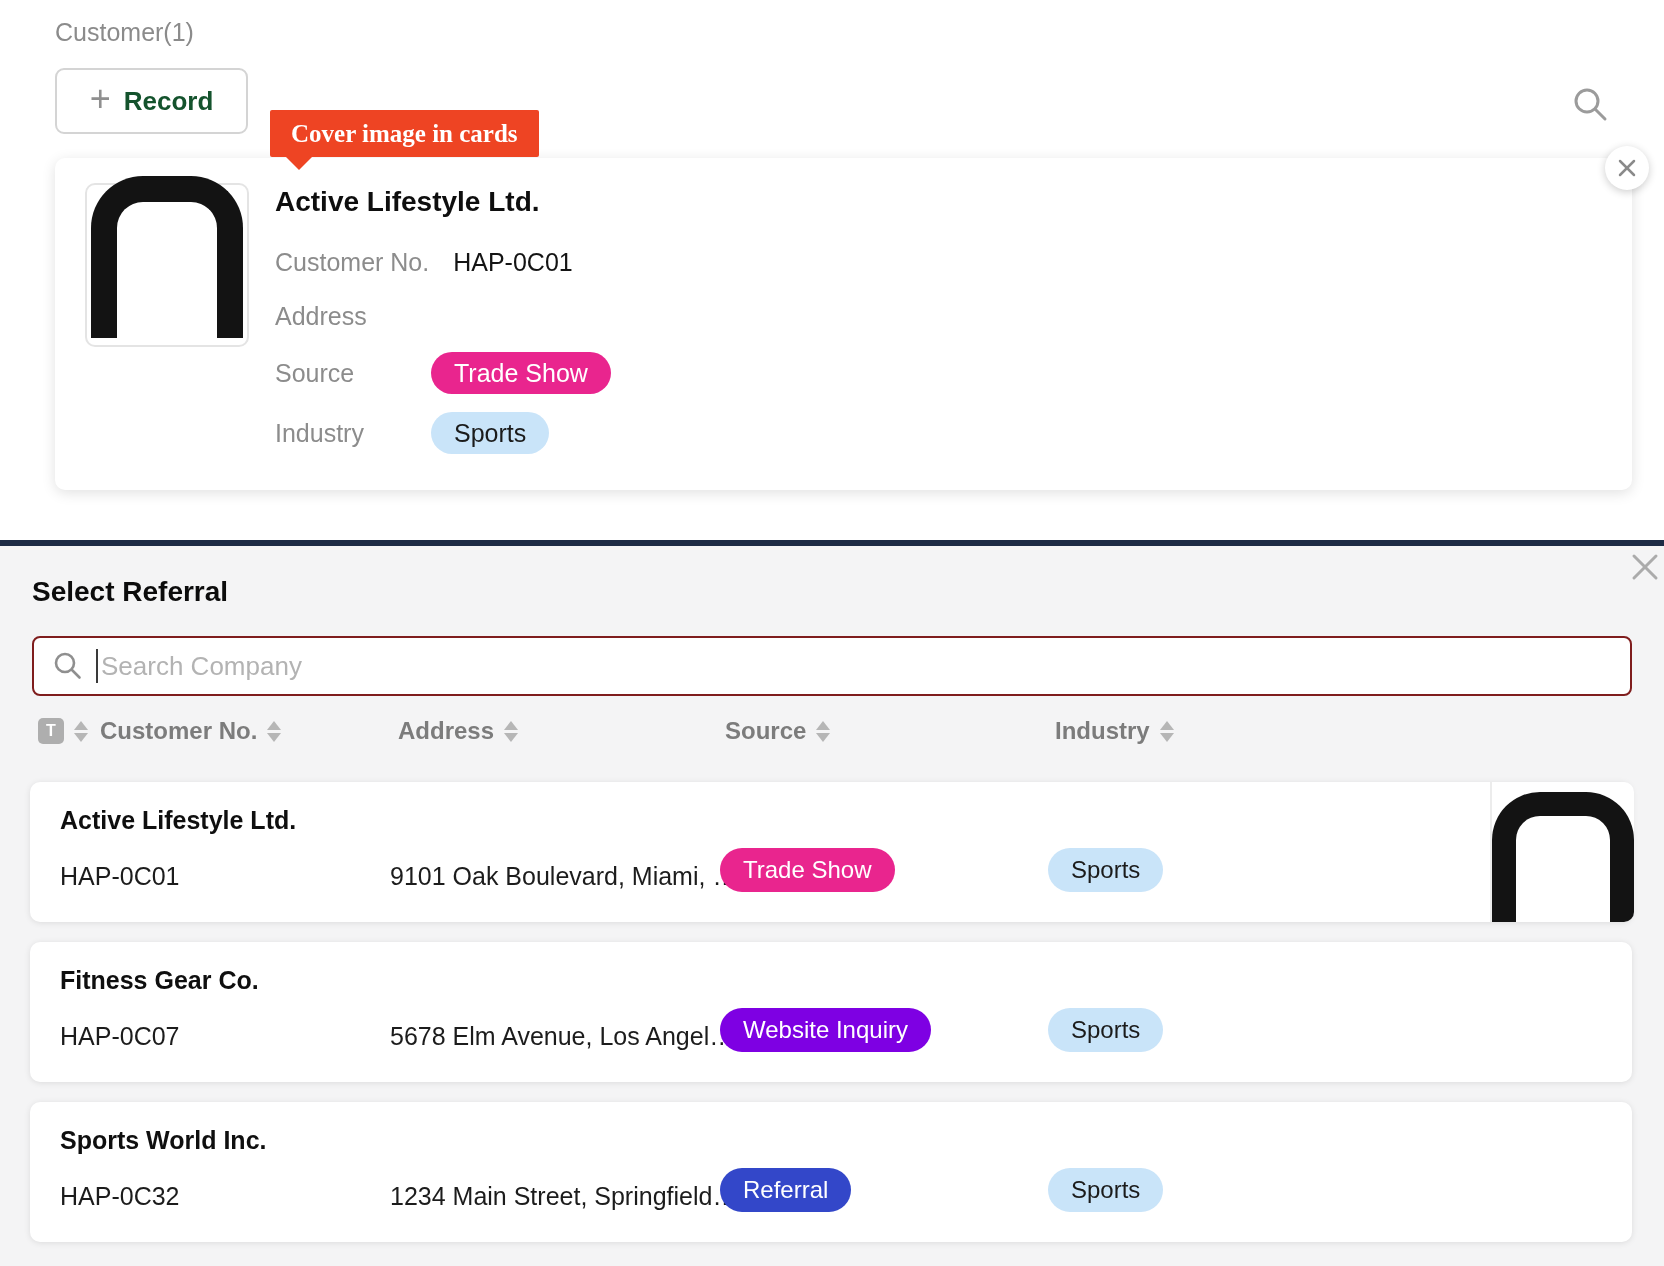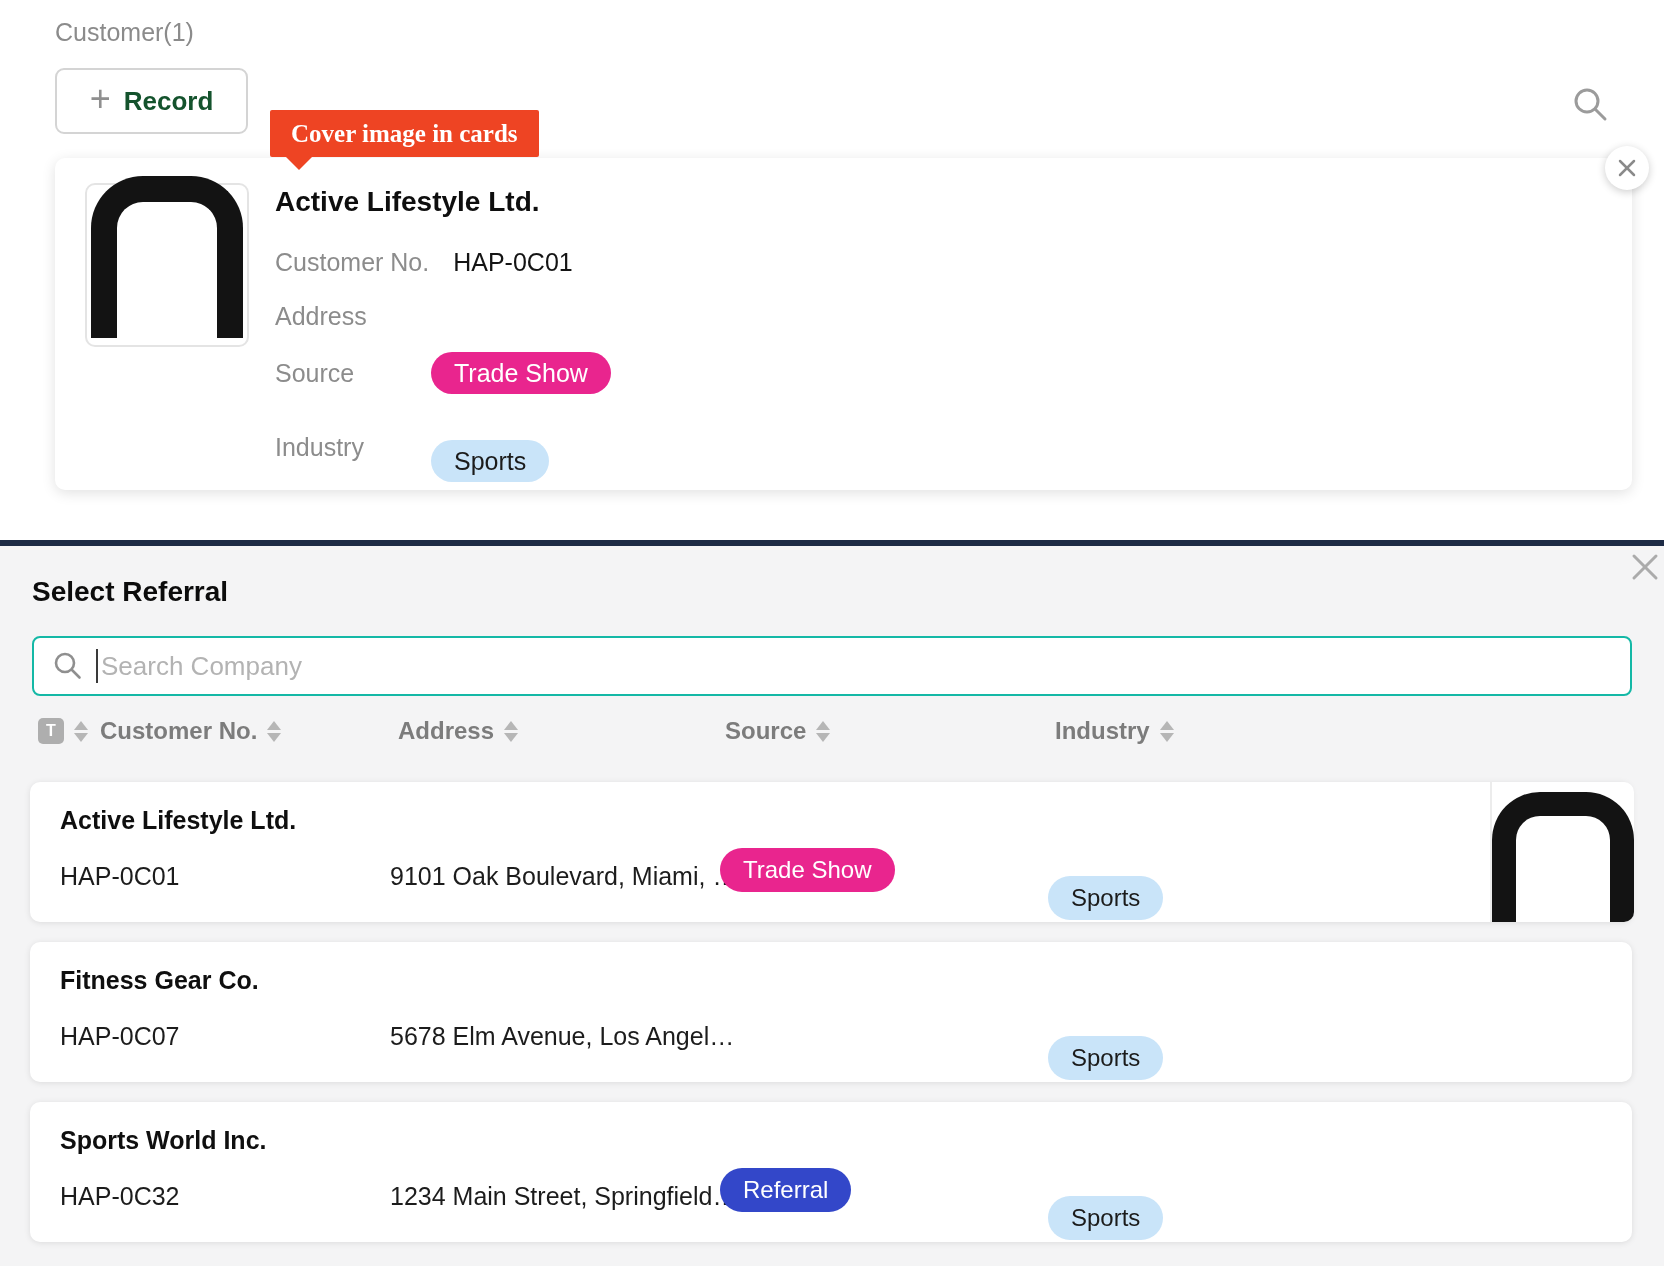--- a/index.html
+++ b/index.html
@@ -36,31 +36,31 @@
   .n-big{width:100px;height:136px;border-width:26px;border-radius:52px 52px 0 0;margin-bottom:7px;}
   .c-title{position:absolute;left:220px;top:28px;font-size:28px;font-weight:bold;color:#0e0e0e;}
   .frow{position:absolute;left:220px;display:flex;align-items:center;}
   .frow .flabel{min-width:132px;padding-right:24px;font-size:25px;color:#8c8c8c;}
   .frow .fvalue{font-size:25px;color:#141414;}
   .fr0{top:90px;} .fr1{top:144px;} .fr2{top:194px;} .fr3{top:254px;}
 
   .pill{display:inline-flex;align-items:center;justify-content:center;border-radius:24px;
         font-size:24px;line-height:1;white-space:nowrap;height:44px;padding:0 23px;color:#fff;}
   .card1 .pill{height:42px;font-size:25px;}
-  .pill-ind{color:#1b1b1b;margin-top:28px;}
+  .pill-ind{color:#1b1b1b;}
 
   
   .divider{position:absolute;left:0;top:540px;width:1664px;height:6px;background:#1d2b45;}
 
   
   .modal{position:absolute;left:0;top:546px;width:1664px;height:720px;background:#f4f4f5;}
   .modal-close{position:absolute;left:1630px;top:6px;background:none;border:none;padding:0;cursor:pointer;}
   .m-title{position:absolute;left:32px;top:30px;font-size:28px;font-weight:bold;color:#0c0c0c;}
   .search-box{position:absolute;left:32px;top:90px;width:1600px;height:60px;background:#fff;
-              border:2px solid #14b8a6;border-radius:8px;display:flex;align-items:center;
+              border:2px solid #7f1d1d;border-radius:8px;display:flex;align-items:center;
               padding:0 18px;box-sizing:border-box;}
   .search-box svg{flex:0 0 auto;margin-right:12px;}
   .caret{width:2px;height:34px;background:#3a3a3a;margin-right:3px;}
   .search-box input{flex:1;border:none;outline:none;background:transparent;font-size:26px;
                     color:#333;font-family:"Liberation Sans",sans-serif;padding:0;}
   .search-box input::placeholder{color:#b3b3b3;}
 
   .th{position:absolute;top:168px;height:34px;display:flex;align-items:center;gap:10px;
       font-size:24px;font-weight:bold;color:#7c7c7c;cursor:pointer;}
   .col-t{left:38px;} .col-cust{left:100px;} .col-addr{left:398px;} .col-src{left:725px;} .col-ind{left:1055px;}
@@ -202,20 +202,21 @@
         <span class="pill pill-ind rind" style="background: rgb(201, 228, 249);">Sports</span>
         <div class="rcover">
           <div class="n-glyph n-small"></div>
         </div>
       </div>
 
       <div class="rowcard">
         <div class="rname">Fitness Gear Co.</div>
         <div class="rid">HAP-0C07</div>
         <div class="raddr">5678 Elm Avenue, Los Angel…</div>
+        <span class="pill rsrc" style="background: rgb(126, 0, 227);">Website Inquiry</span>
         <span class="pill pill-ind rind" style="background: rgb(201, 228, 249);">Sports</span>
       </div>
 
       <div class="rowcard">
         <div class="rname">Sports World Inc.</div>
         <div class="rid">HAP-0C32</div>
         <div class="raddr">1234 Main Street, Springfield…</div>
         <span class="pill rsrc" style="background: rgb(51, 71, 201);">Referral</span>
         <span class="pill pill-ind rind" style="background: rgb(201, 228, 249);">Sports</span>
       </div>

